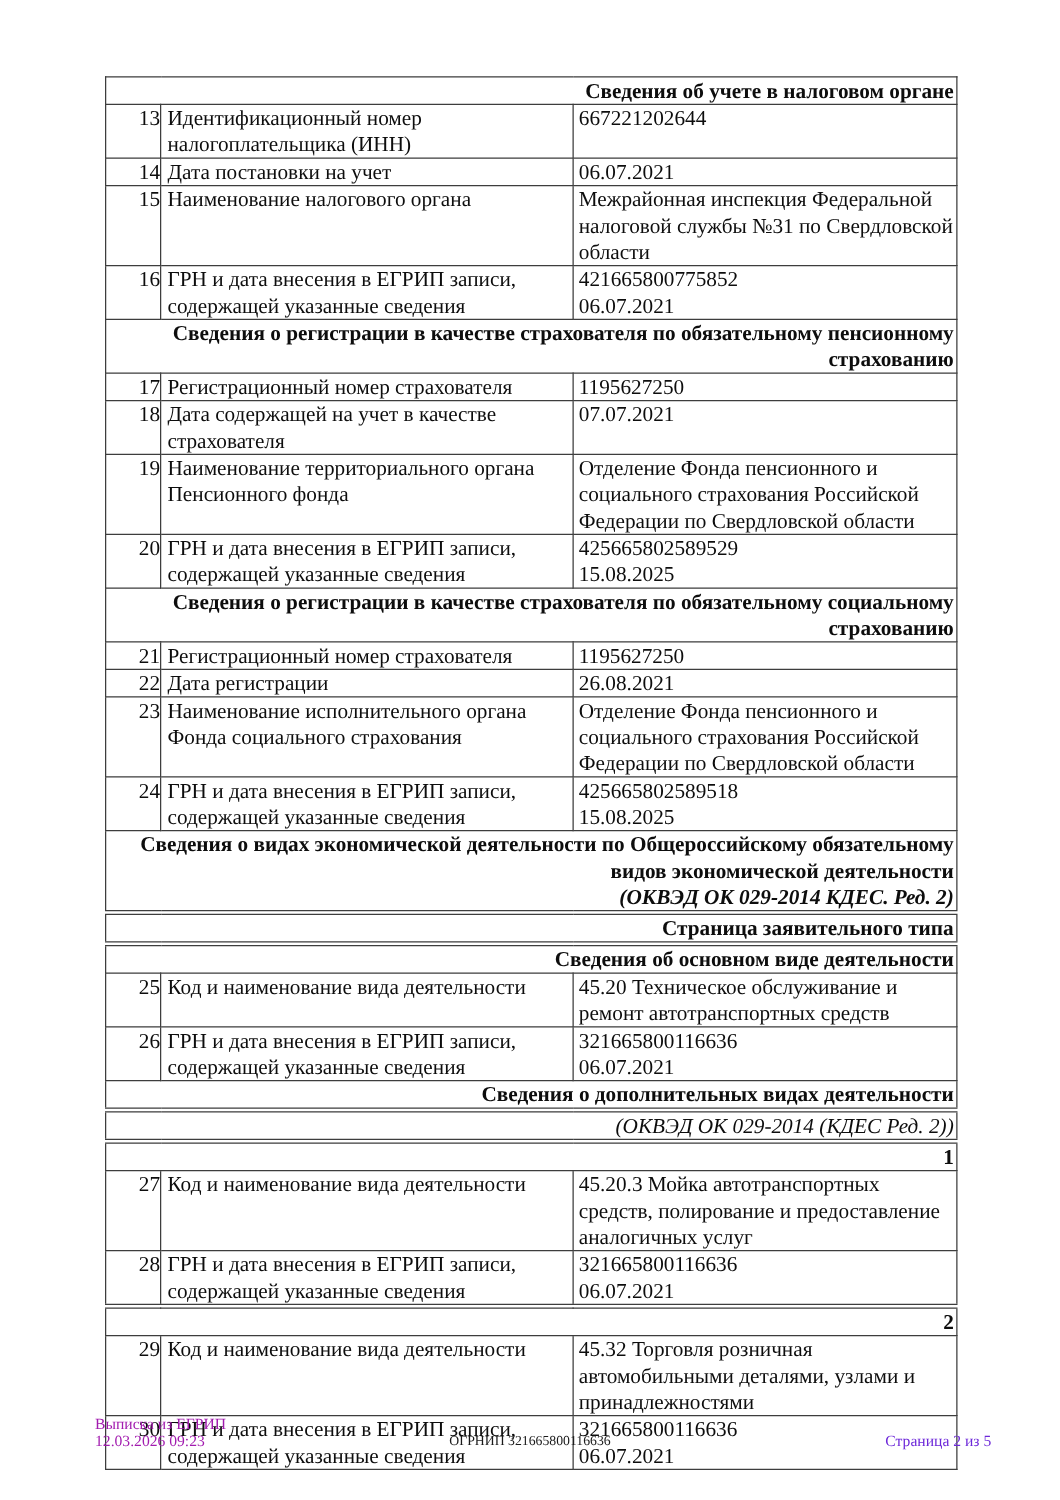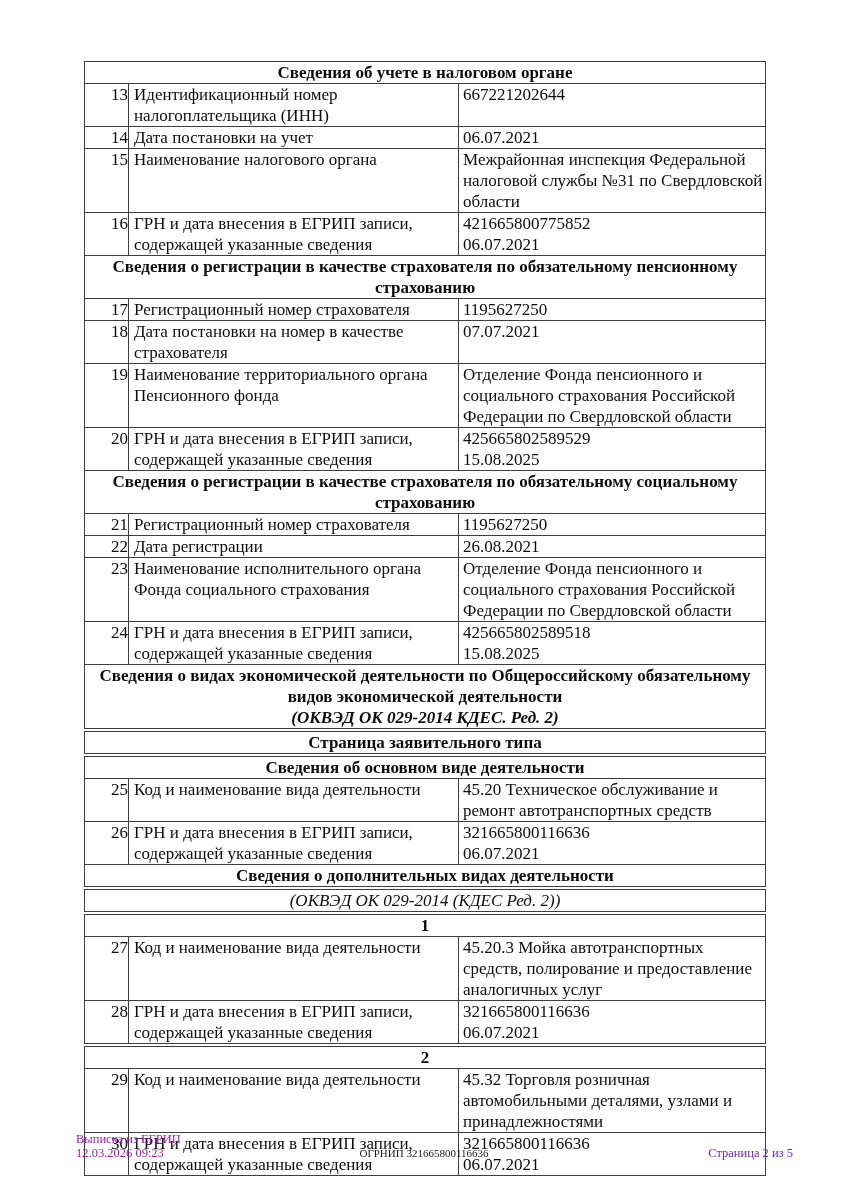--- a/index.html
+++ b/index.html
@@ -13,21 +13,21 @@
     position:absolute; left:84px; top:61px; width:682px;
     border-collapse:collapse; table-layout:fixed;
   }
   table.details td {
     border:1.5px solid #3d3d3d; vertical-align:top;
     font-size:17px; line-height:21px; color:#0d0d0d;
   }
   td.num { text-align:right; }
   td.lbl { padding:0 4px 0 5px;margin-top:39px; }
   td.val { padding:0 2px 0 4px; white-space:pre-line; }
-  td.hdr { text-align:center; font-weight:bold; padding:0 2px; white-space:normal; }
+  td.hdr { text-align:right; font-weight:bold; padding:0 2px; white-space:normal; }
   td.hdr .okved-sub { font-weight:bold; font-style:italic; }
   td.hdr.bold-italic { }
   td.hdr.reg-italic { font-weight:normal; font-style:italic; }
   tr.dbl td { border-top:4px double #3d3d3d; }
   .footer-left {
     position:absolute; left:76px; top:1132px;
     font-size:12.5px; line-height:14px; color:#a21caf;
   }
   .footer-center {
     position:absolute; left:0; right:0; top:1146px; text-align:center;
@@ -81,21 +81,21 @@
       <td colspan="3" class="hdr">Сведения о регистрации в качестве страхователя по обязательному пенсионному страхованию</td>
     </tr>
 
     <tr>
       <td class="num">17</td>
       <td class="lbl">Регистрационный номер страхователя</td>
       <td class="val">1195627250</td>
     </tr>
     <tr>
       <td class="num">18</td>
-      <td class="lbl">Дата постановки на номер в качестве страхователя</td>
+      <td class="lbl">Дата содержащей на учет в качестве страхователя</td>
       <td class="val">07.07.2021</td>
     </tr>
     <tr>
       <td class="num">19</td>
       <td class="lbl">Наименование территориального органа Пенсионного фонда</td>
       <td class="val">Отделение Фонда пенсионного и социального страхования Российской Федерации по Свердловской области</td>
     </tr>
     <tr>
       <td class="num">20</td>
       <td class="lbl">ГРН и дата внесения в ЕГРИП записи, содержащей указанные сведения</td>

